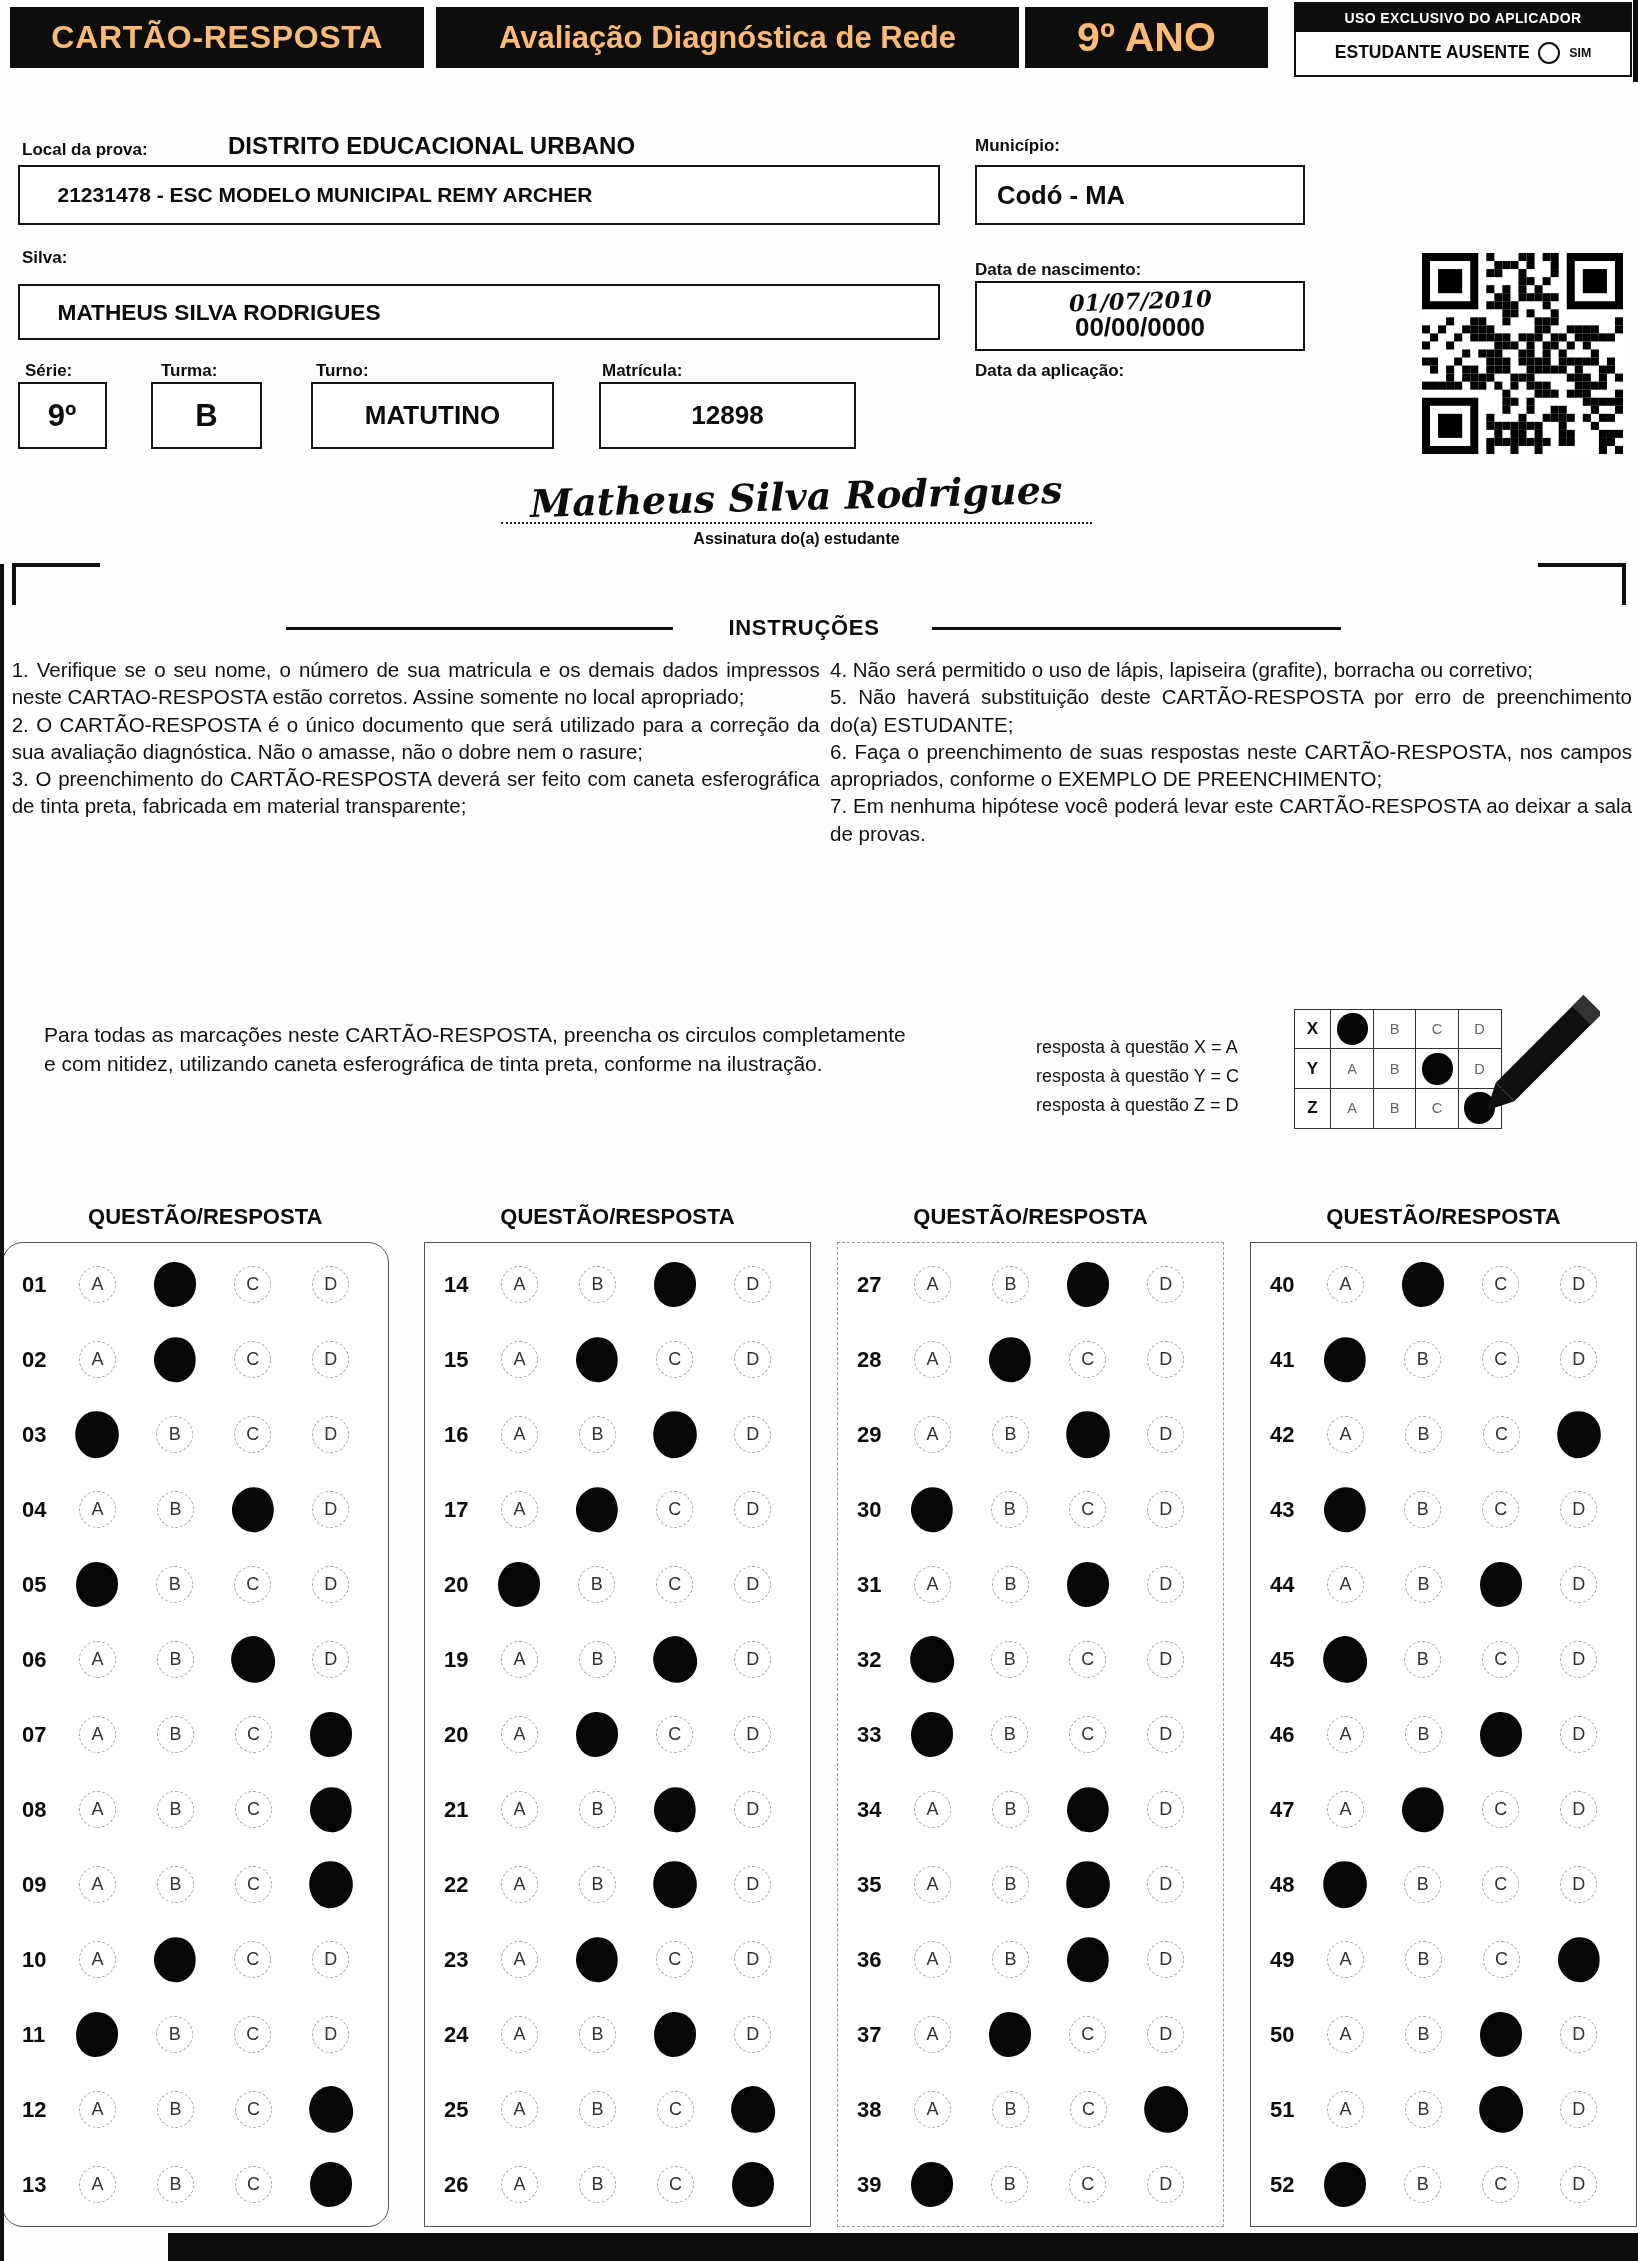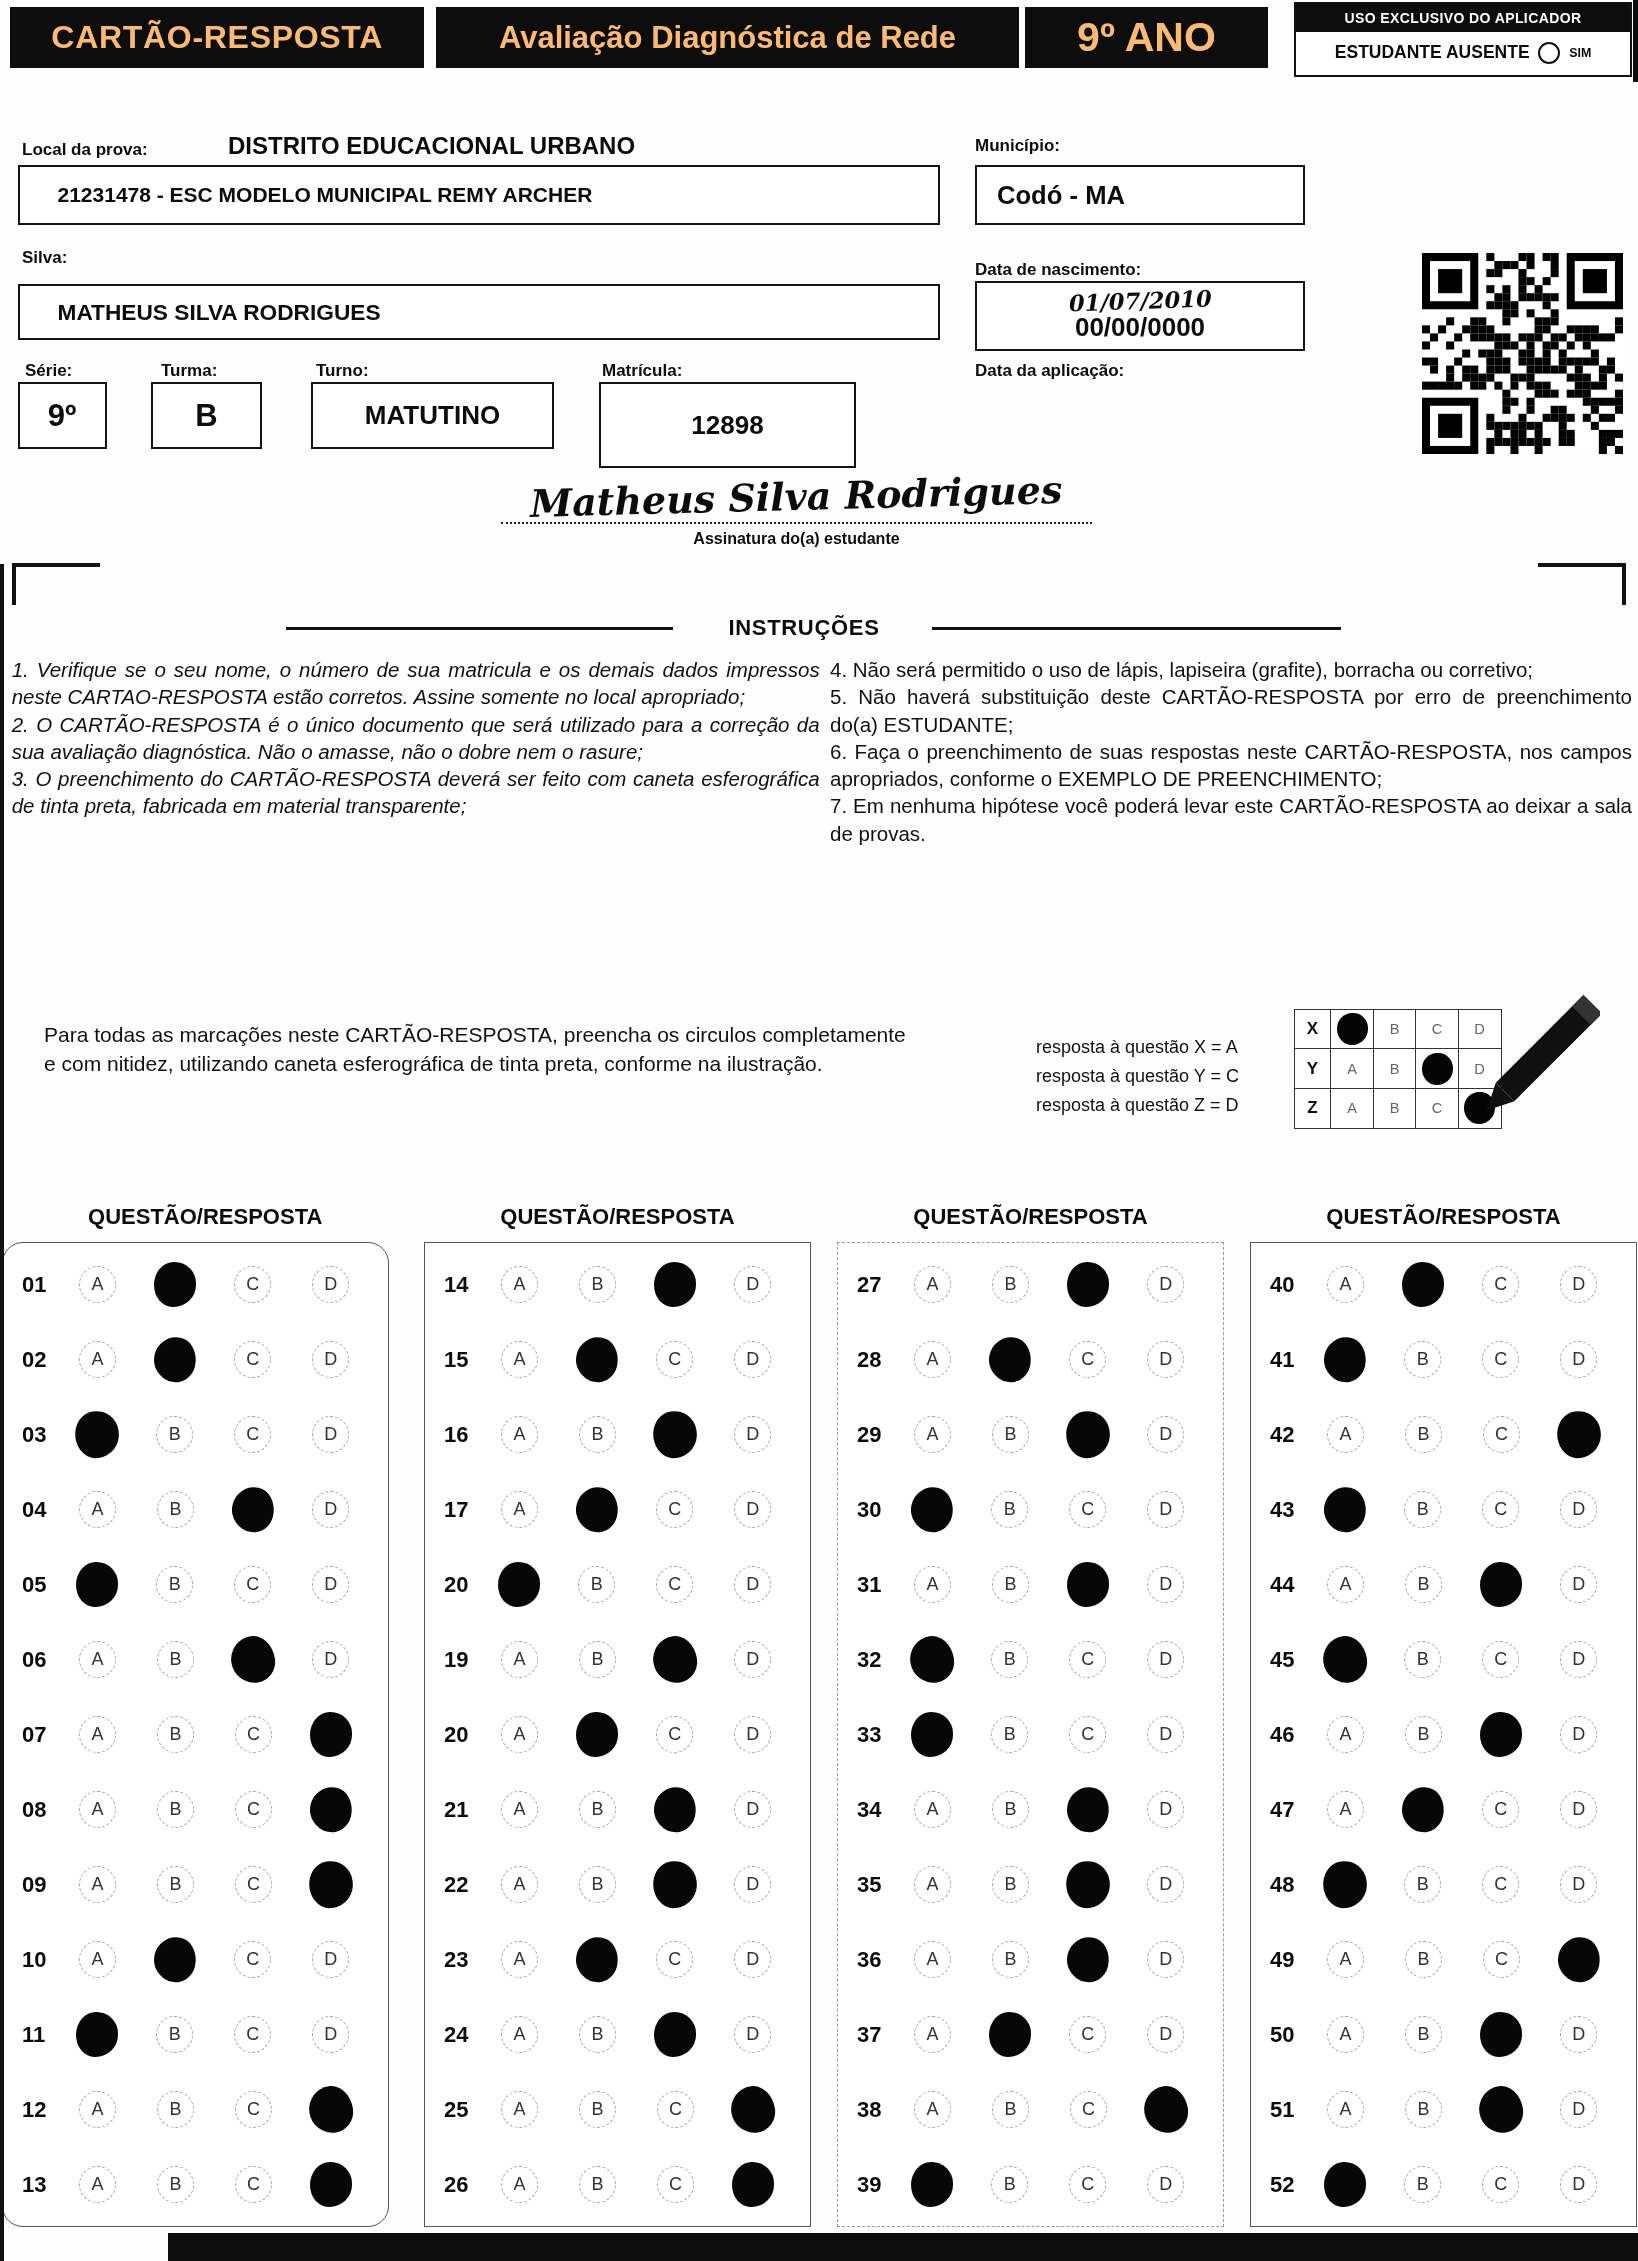--- a/index.html
+++ b/index.html
@@ -42,21 +42,21 @@
 
   .bracket-l { left:11.7px; top:563px; width:88px; height:42px; border-top:4.4px solid #111; border-left:4.4px solid #111; }
   .bracket-r { left:1538px; top:563px; width:88px; height:42px; border-top:4.4px solid #111; border-right:4.4px solid #111; }
 
   .instr-title { left:687px; top:615px; width:234px; text-align:center; font-size:22px; font-weight:bold; letter-spacing:0.7px; }
   .rule { height:2.9px; background:#111; }
   .rule-l { left:286px; top:627px; width:387px; }
   .rule-r { left:932px; top:627px; width:409px; }
 
   .instr-col { position:absolute; top:656px; }
-  .instr-col.one { left:11.7px; width:808px;font-style:italic; }
+  .instr-col.one { left:11.7px; width:808px; }
   .instr-col.two { left:830px; width:802px; }
   .instr { font-size:20.5px; line-height:1.33; text-align:justify; color:#111; }
 
   .example-par { left:44px; top:1020px; width:862px; font-size:21px; line-height:1.4; color:#111; }
   .legend { left:1036px; top:1033px; width:256px; }
   .legend-line { font-size:18px; line-height:1.6; color:#111; }
 
   .ex-grid { left:1295px; top:1010px; }
   .ex-row { display:flex; }
   .ex-cell { width:44px; height:41px; border:1.5px solid #333; margin:-1.5px 0 0 -1.5px; display:flex; align-items:center; justify-content:center; font-size:14.6px; color:#666; background:#fff; }
@@ -351,21 +351,21 @@
 
   <span class="lbl" style="left:25px; top:361px;">Série:</span>
   <span class="lbl" style="left:161px; top:361px;">Turma:</span>
   <span class="lbl" style="left:316px; top:361px;">Turno:</span>
   <span class="lbl" style="left:602px; top:361px;">Matrícula:</span>
   <span class="lbl" style="left:975px; top:361px;">Data da aplicação:</span>
 
   <div class="bx" style="left:17.5px; top:382px; width:89px; height:67px; font-size:31px;">9º</div>
   <div class="bx" style="left:151px; top:382px; width:111px; height:67px; font-size:31px;">B</div>
   <div class="bx" style="left:311px; top:382px; width:243px; height:67px; font-size:26px;">MATUTINO</div>
-  <div class="bx" style="left:599px; top:382px; width:257px; height:86px; font-size:26px;">12898</div>
+  <div class="bx" style="left:599px; top:382px; width:257px; height:67px; font-size:26px;">12898</div>
 
   <div class="abs sig-wrap">
     <span class="sig-line"><span class="hand sig-text">Matheus Silva Rodrigues</span></span>
     <div class="sig-label">Assinatura do(a) estudante</div>
   </div>
 
   <div class="abs bracket-l"></div>
   <div class="abs bracket-r"></div>
   <div class="abs rule rule-l"></div>
   <div class="abs rule rule-r"></div>

